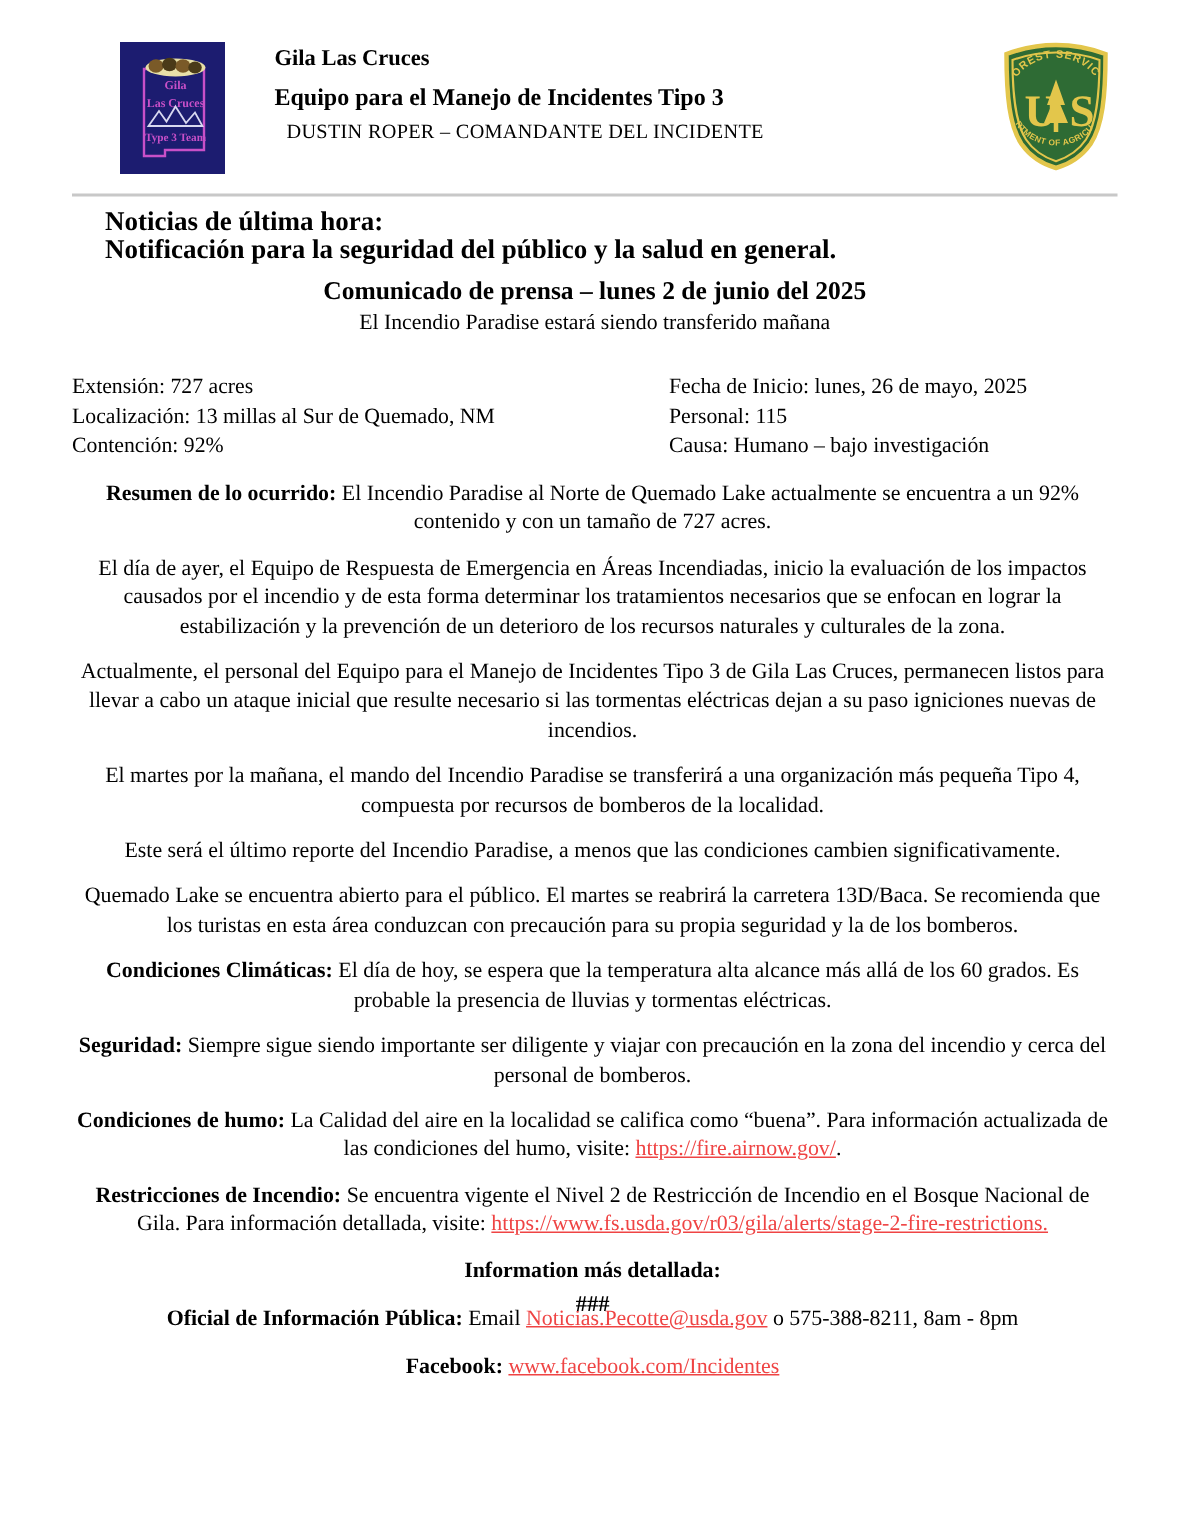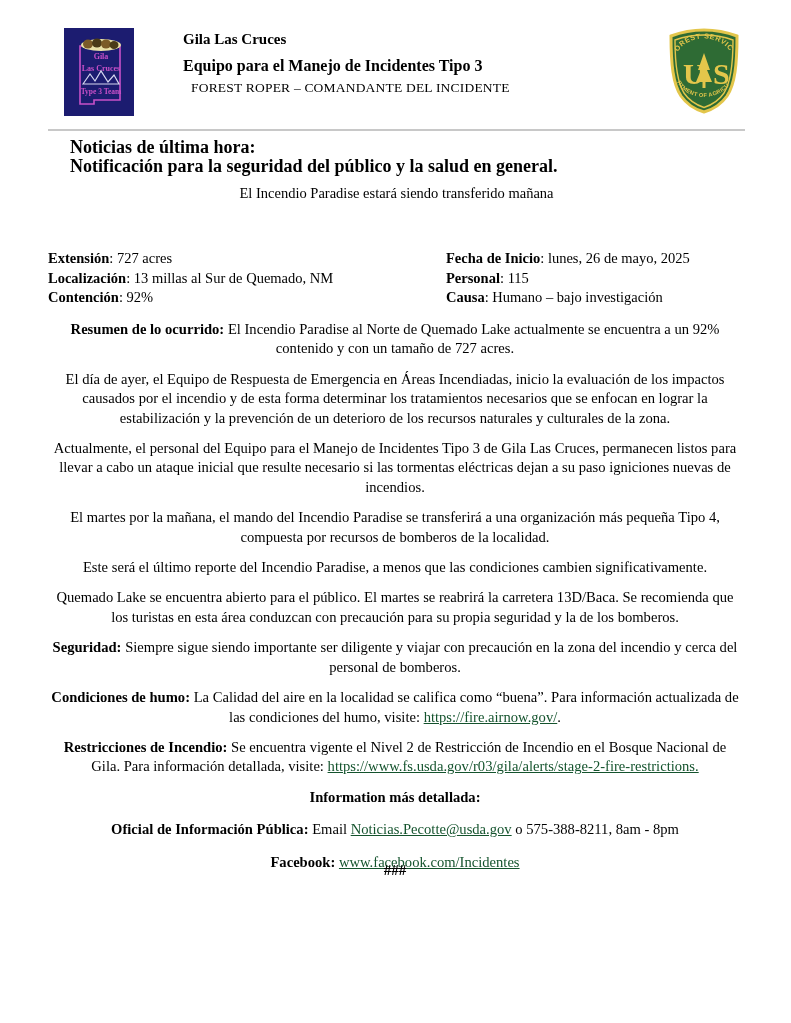--- a/index.html
+++ b/index.html
@@ -26,21 +26,21 @@
   
   .header {
     position: absolute;
     left: 48px;
     top: 26px;
     width: 695px;
     height: 92px;
   }
   .logo-nm {
     position: absolute;
-    left: 16px;
+    left: 32px;
     top: 2px;
     width: 70px;
     height: 88px;
     background: #84cc16;
     display: block;
   }
   .logo-nm svg { display: block; }
 
   .header-text {
     position: absolute;
@@ -132,39 +132,39 @@
     position: absolute;
     top: 0;
   }
   .stats .col-left  { left: 0px;   width: 380px; }
   .stats .col-right { left: 398px; width: 300px; }
   .stats .row {
     font-size: 14.5px;
     line-height: 19.5px;
     white-space: nowrap;
   }
-  .stats .lbl { font-weight: bold; }
+  .stats .lbl { font-weight: normal; }
   .stats .val { font-weight: normal; }
 
   
   .body {
     position: absolute;
     left: 48px;
     top: 320px;
     width: 694px;
   }
   .body p {
     margin: 0 0 11px 0;
     font-size: 14.6px;
     line-height: 19.4px;
     text-align: center;
   }
   .body p .lead { font-weight: bold; }
   .body a, a.lnk {
-    color: #14532d;
+    color: #ef4444;
     text-decoration: underline;
   }
   .contact p { margin: 0 0 13px 0; }
 
   .endmark {
     position: absolute;
     left: 48px;
     top: 862px;
     width: 694px;
     text-align: center;
@@ -196,21 +196,21 @@
         <text x="37" y="43" font-family="Liberation Serif, serif" font-size="8" font-weight="bold" fill="#c850c8" text-anchor="middle">Las Cruces</text>
 
         <path d="M19 56 L26 46 L31 53 L37 43 L44 54 L50 47 L55 56 Z" fill="none" stroke="#d8d8f0" stroke-width="1.2"></path>
         <text x="37" y="66" font-family="Liberation Serif, serif" font-size="7.5" font-weight="bold" fill="#c850c8" text-anchor="middle">Type 3 Team</text>
       </svg>
     </div>
 
     <div class="header-text">
       <div class="org-line1">Gila Las Cruces</div>
       <div class="org-line2">Equipo para el Manejo de Incidentes Tipo 3</div>
-      <div class="org-sub">FOREST ROPER – COMANDANTE DEL INCIDENTE</div>
+      <div class="org-sub">DUSTIN ROPER – COMANDANTE DEL INCIDENTE</div>
     </div>
 
     <div class="logo-shield">
       <svg width="78" height="88" viewBox="0 0 78 88">
         <path d="M39 4 C52 4 64 7 72 10 C72 38 70 58 62 70 C55 80 46 84 39 86
                  C32 84 23 80 16 70 C8 58 6 38 6 10 C14 7 26 4 39 4 Z" fill="#2e6b34" stroke="#e3c64b" stroke-width="3"></path>
         <path d="M39 9 C50 9 61 11.5 68 14 C68 38 66 56 59 67 C53 76 45 79.5 39 81.5
                  C33 79.5 25 76 19 67 C12 56 10 38 10 14 C17 11.5 28 9 39 9 Z" fill="none" stroke="#e3c64b" stroke-width="1.4"></path>
 
         <path id="arcTop" d="M14 24 A 30 26 0 0 1 64 24" fill="none"></path>
@@ -233,20 +233,21 @@
   </div>
 
   <hr class="rule">
 
   <div class="alerts">
     <div>Noticias de última hora:</div>
     <div>Notificación para la seguridad del público y la salud en general.</div>
   </div>
 
   <div class="presstitle">
+    <div class="t1">Comunicado de prensa – lunes 2 de junio del 2025</div>
     <div class="t2">El Incendio Paradise estará siendo transferido mañana</div>
   </div>
 
   <div class="stats">
     <div class="col col-left">
       <div class="row">
         <span class="lbl">Extensión</span><span class="val">: </span><span class="val">727 acres</span>
       </div>
       <div class="row">
         <span class="lbl">Localización</span><span class="val">: </span><span class="val">13 millas al Sur de Quemado, NM</span>
@@ -275,20 +276,21 @@
     <p>El día de ayer, el Equipo de Respuesta de Emergencia en Áreas Incendiadas, inicio la evaluación de los impactos causados por el incendio y de esta forma determinar los tratamientos necesarios que se enfocan en lograr la estabilización y la prevención de un deterioro de los recursos naturales y culturales de la zona.</p>
 
     <p>Actualmente, el personal del Equipo para el Manejo de Incidentes Tipo 3 de Gila Las Cruces, permanecen listos para llevar a cabo un ataque inicial que resulte necesario si las tormentas eléctricas dejan a su paso igniciones nuevas de incendios.</p>
 
     <p>El martes por la mañana, el mando del Incendio Paradise se transferirá a una organización más pequeña Tipo 4, compuesta por recursos de bomberos de la localidad.</p>
 
     <p>Este será el último reporte del Incendio Paradise, a menos que las condiciones cambien significativamente.</p>
 
     <p>Quemado Lake se encuentra abierto para el público. El martes se reabrirá la carretera 13D/Baca. Se recomienda que los turistas en esta área conduzcan con precaución para su propia seguridad y la de los bomberos.</p>
 
+    <p><span class="lead">Condiciones Climáticas:</span><span> El día de hoy, se espera que la temperatura alta alcance más allá de los 60 grados. Es probable la presencia de lluvias y tormentas eléctricas.</span></p>
 
     <p><span class="lead">Seguridad:</span><span> Siempre sigue siendo importante ser diligente y viajar con precaución en la zona del incendio y cerca del personal de bomberos.</span></p>
 
     <p><span class="lead">Condiciones de humo:</span><span> La Calidad del aire en la localidad se califica como “buena”. Para información actualizada de las condiciones del humo, visite: </span><a class="lnk" href="#">https://fire.airnow.gov/</a><span>.</span></p>
 
     <p><span class="lead">Restricciones de Incendio:</span><span> Se encuentra vigente el Nivel 2 de Restricción de Incendio en el Bosque Nacional de Gila. Para información detallada, visite: </span><a class="lnk" href="#">https://www.fs.usda.gov/r03/gila/alerts/stage-2-fire-restrictions.</a></p>
 
     <div class="contact">
       <p><span class="lead">Information más detallada:</span></p>
 

